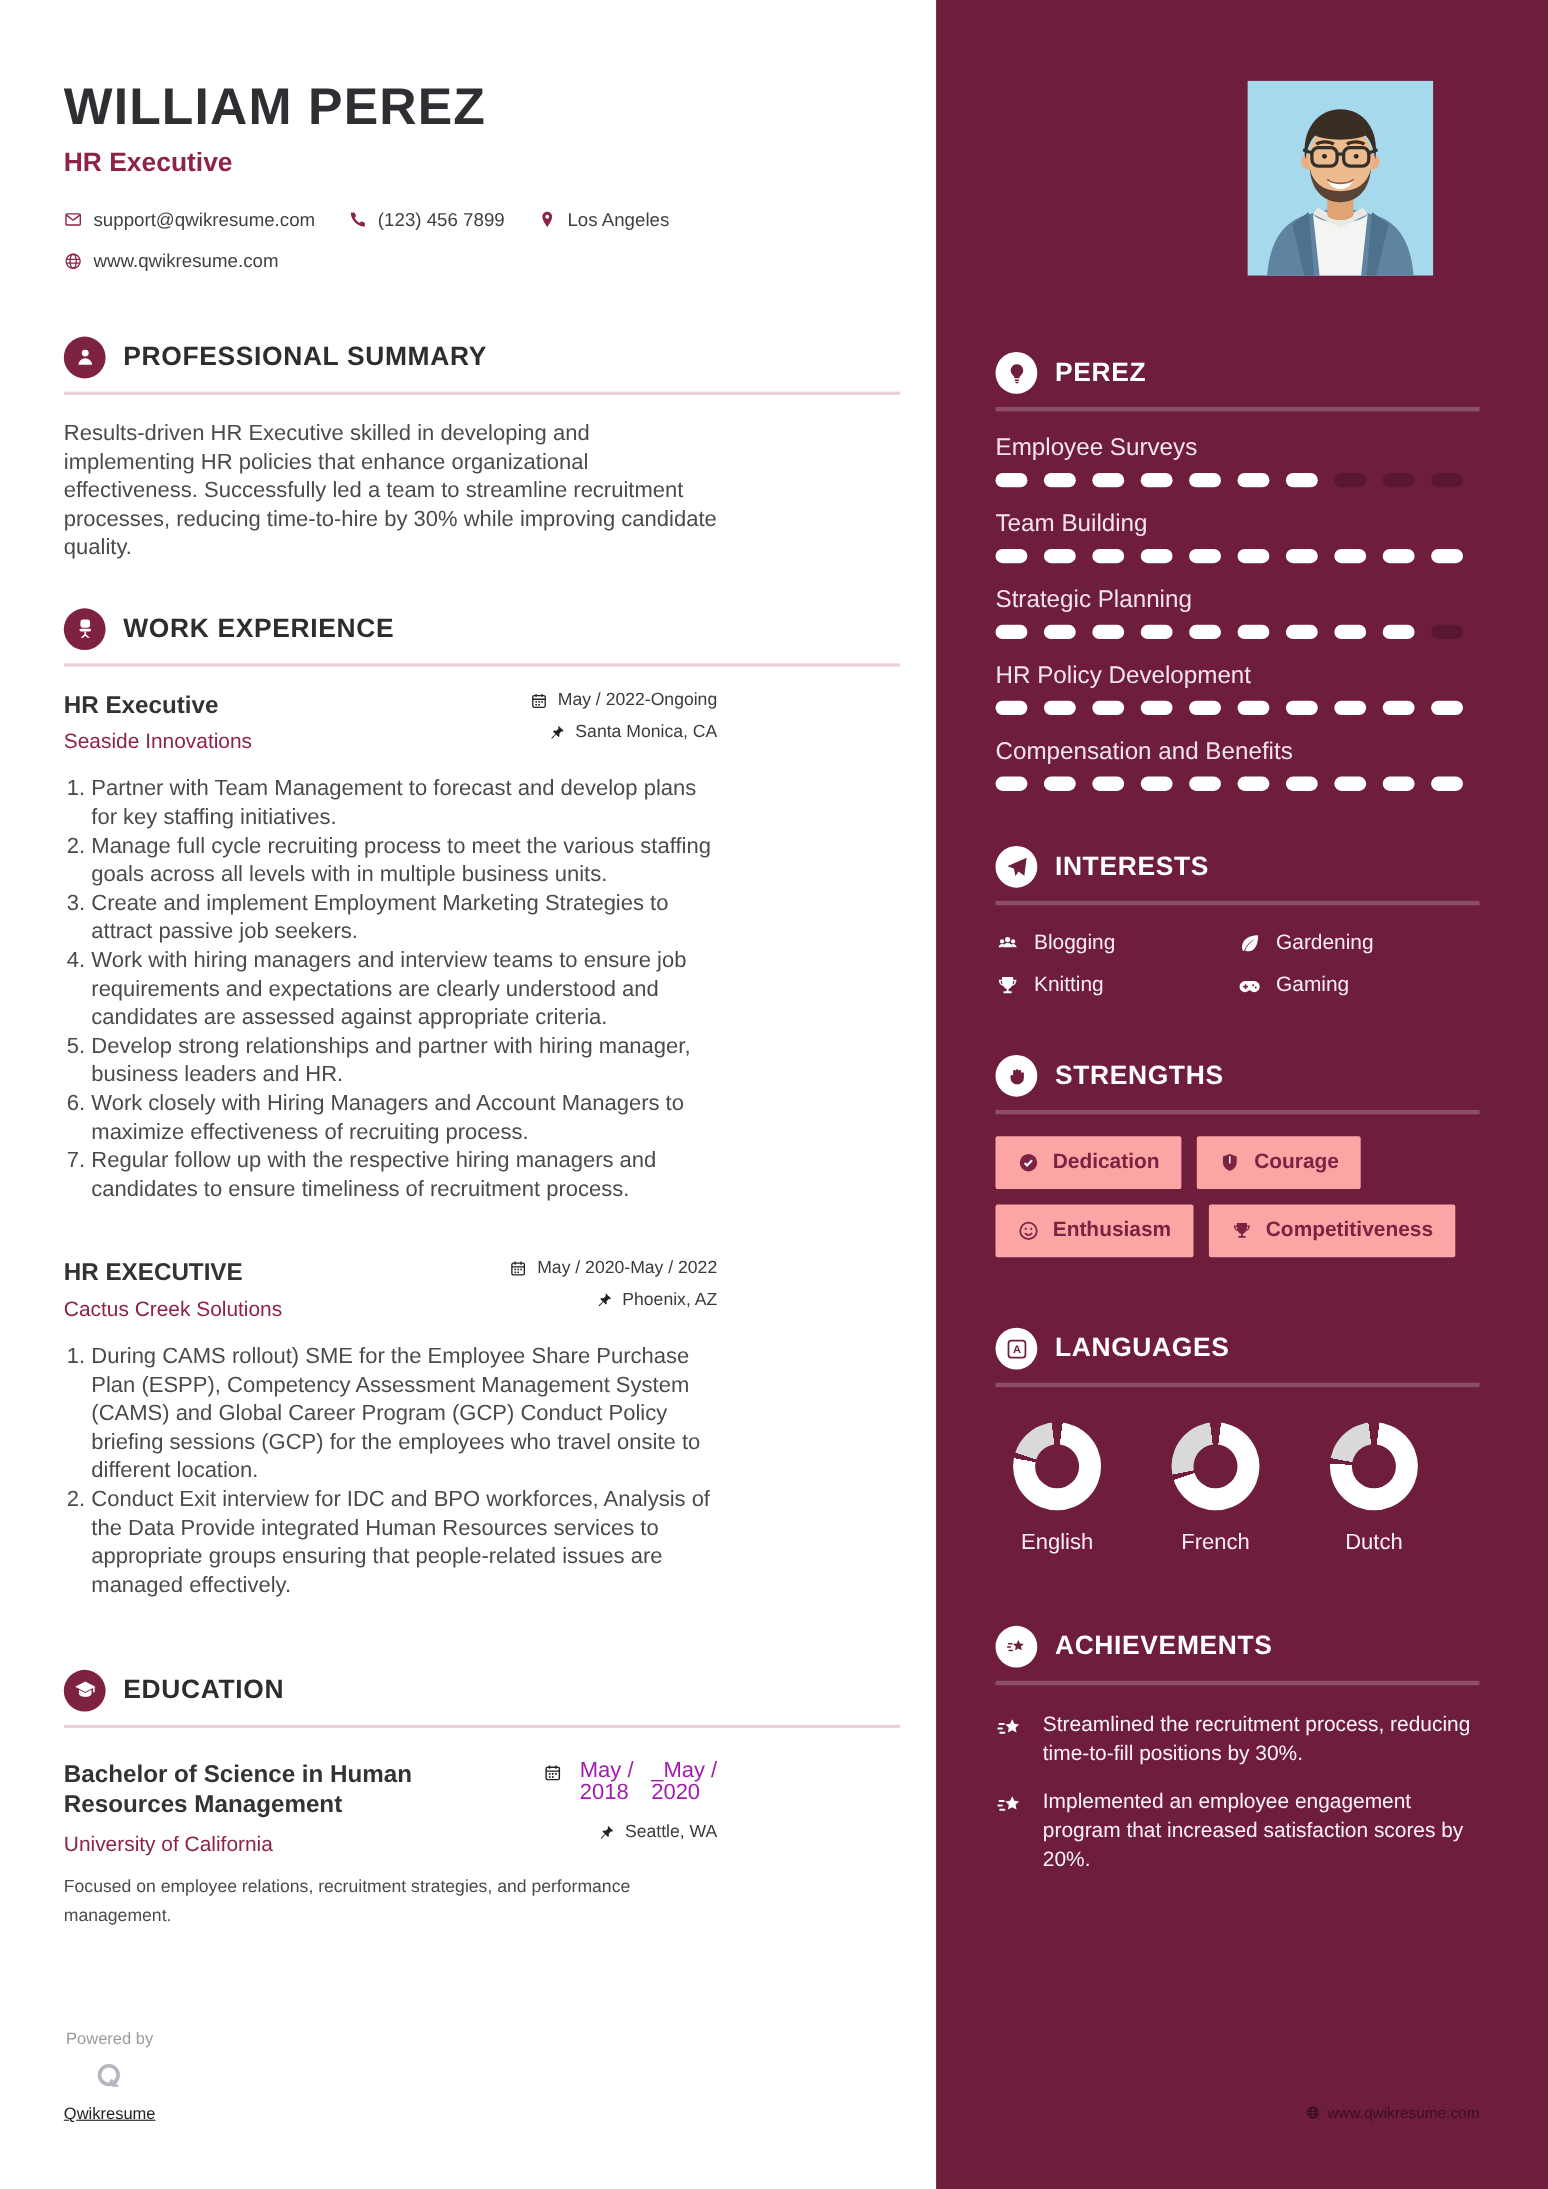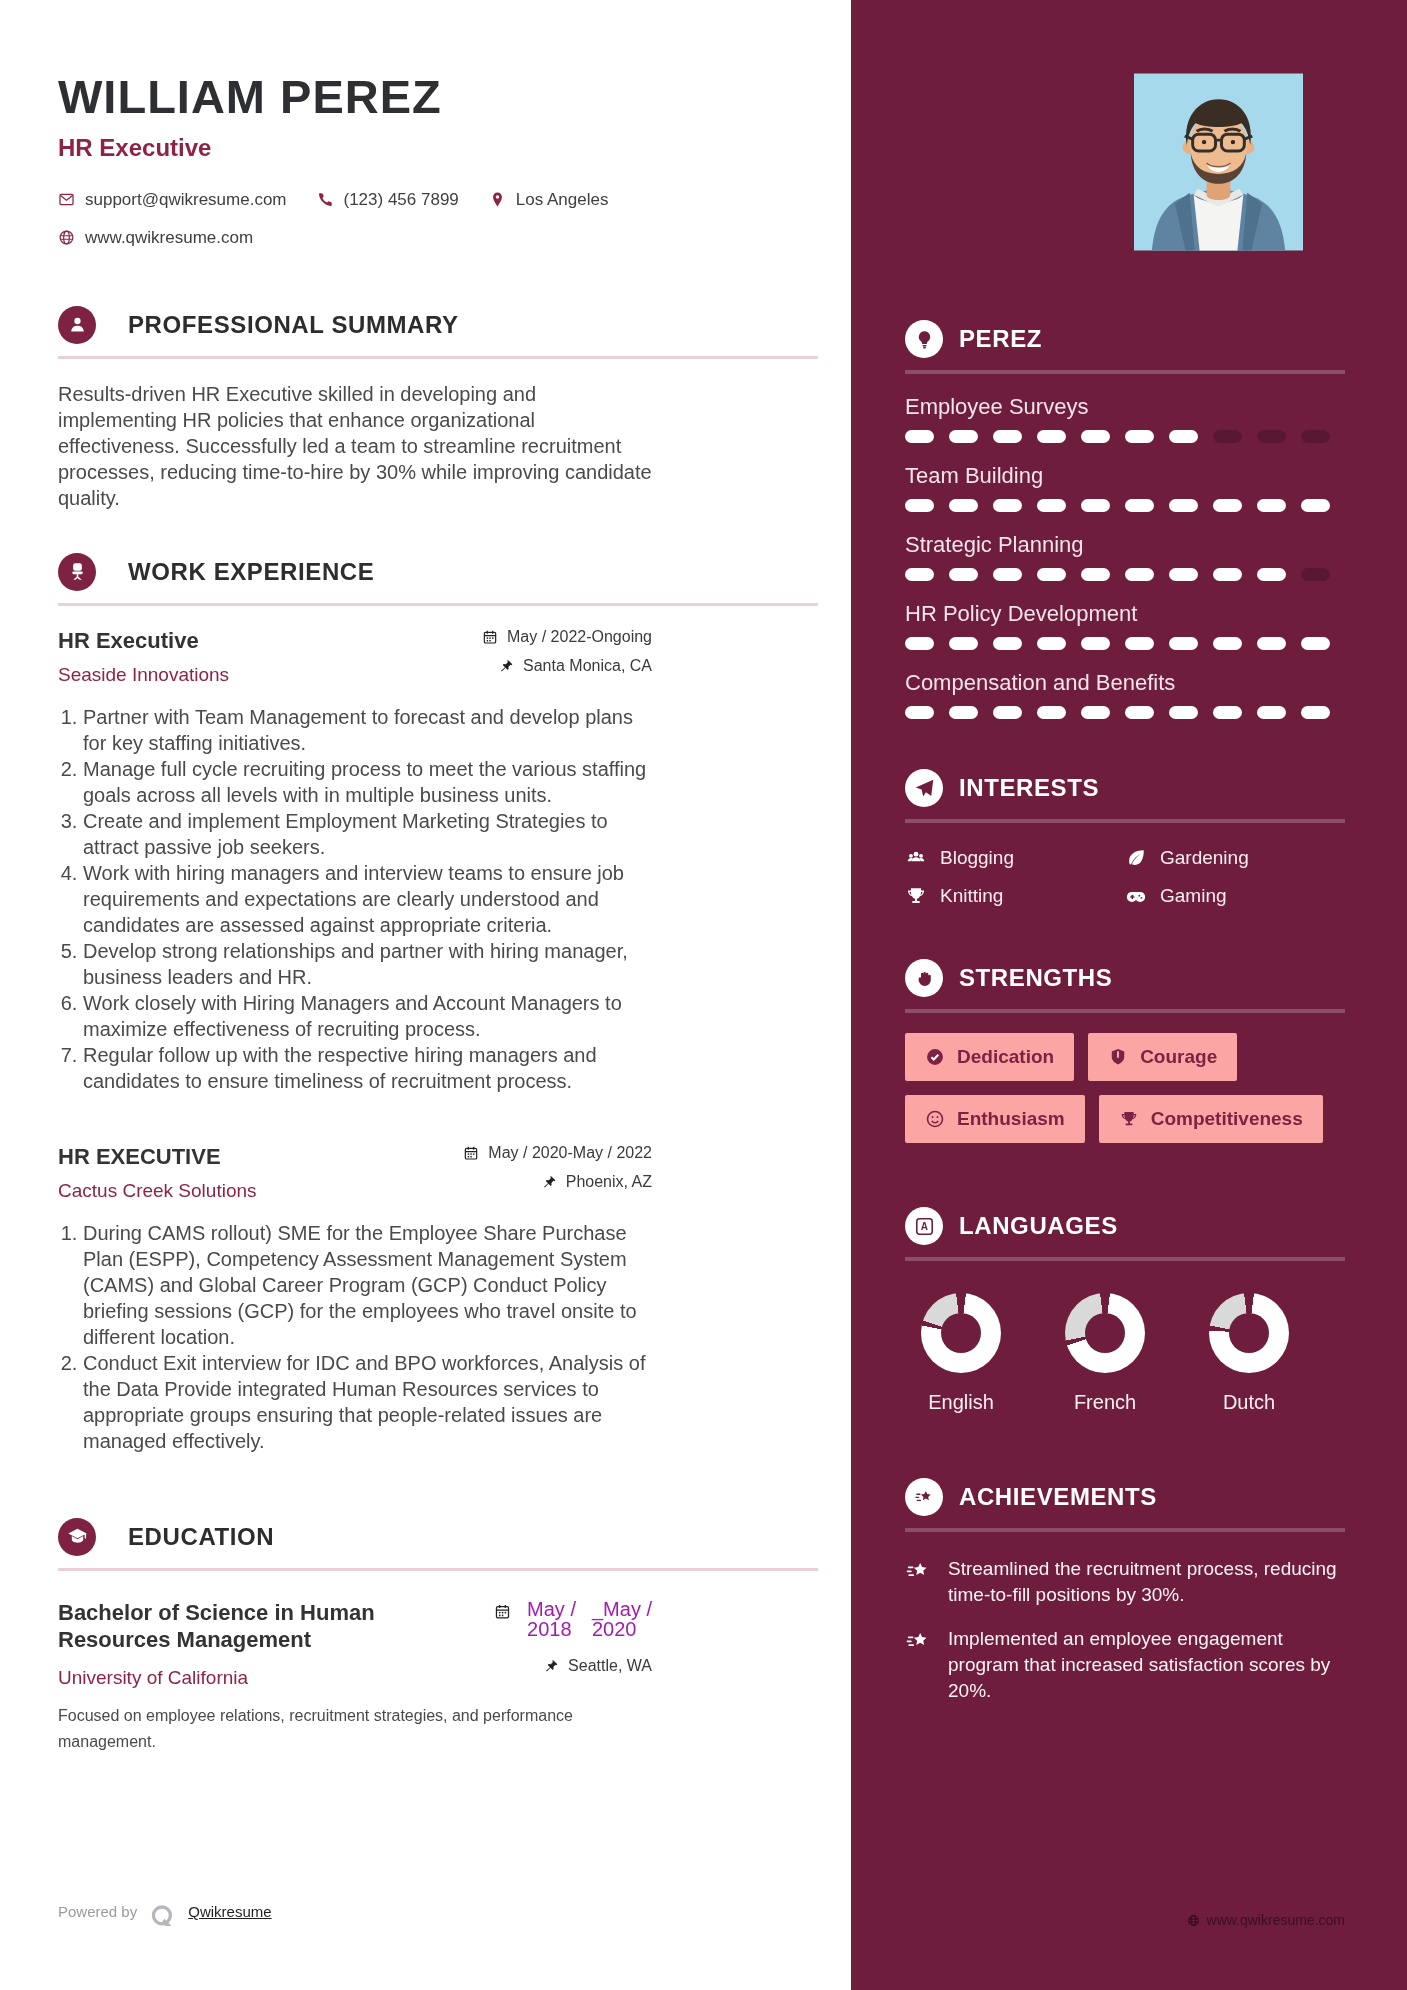--- a/index.html
+++ b/index.html
@@ -14,21 +14,21 @@
   .name { font-size:47px; font-weight:800; letter-spacing:1px; color:#2d2f33; line-height:1.06; margin-bottom:12px; }
   .job-title { font-size:24px; font-weight:700; color:#8e2347; margin-bottom:28px; }
   .contact-row { display:flex; gap:30px; align-items:center; margin-bottom:18px; }
   .contact-item { display:flex; align-items:center; gap:10px; font-size:17px; color:#3f3f3f; }
   .contact-item .icon { width:17px; height:17px; color:#8e2347; display:inline-flex; }
   .icon svg { width:100%; height:100%; display:block; }
 
   .section { margin-top:58px; }
   .section.work { margin-top:42px; }
   .section.education { margin-top:64px; }
-  .sec-head { display:flex; align-items:center; gap:32px; }
+  .sec-head { display:flex; align-items:center; gap:16px; }
   .sec-icon { width:38px; height:38px; border-radius:50%; background:#7d2242; color:#ffffff;
               display:flex; align-items:center; justify-content:center; flex:0 0 auto; }
   .sec-icon svg { width:21px; height:21px; }
   .sec-title { font-size:24px; font-weight:700; color:#2d2d2d; letter-spacing:.6px; }
   .sec-divider { height:3px; background:#ecd0d9; margin-top:12px; width:100%; }
 
   .summary-text { margin-top:22px; width:594px; font-size:20px; line-height:26px; color:#4a4a4a; }
 
   .entry { width:594px; margin-top:22px; }
   .entry + .entry { margin-top:50px; }
@@ -45,21 +45,21 @@
   .edu-entry { width:594px; margin-top:28px; display:flex; justify-content:space-between; }
   .edu-degree { width:352px; font-size:22px; font-weight:700; color:#333333; line-height:27px; }
   .edu-school { font-size:19px; color:#8e2347; margin-top:14px; }
   .edu-desc { margin-top:14px; width:594px; font-size:16px; line-height:26px; color:#4a4a4a; }
   .edu-meta { text-align:right; }
   .edu-dates { display:flex; gap:16px; justify-content:flex-end; }
   .edu-dates .icon { width:17px; height:17px; color:#222222; margin-top:4px; }
   .date-col { font-size:20px; color:#a21caf; line-height:20px; text-align:left; }
   .edu-loc { margin-top:18px; }
 
-  .left-footer { position:absolute; left:58px; bottom:60px; display:flex; align-items:flex-start; gap:12px; }
+  .left-footer { position:absolute; left:58px; bottom:60px; display:flex; align-items:center; gap:12px;flex-direction:column; }
   .powered-by { font-size:15px; color:#9b9b9b; }
   .q-logo { width:27px; height:27px; display:inline-flex; }
   .brand-link { font-size:15px; color:#1f1f1f; text-decoration:underline; cursor:pointer; }
 
   
   .sidebar { width:556px; background:#6e1d3d; color:#ffffff; padding:320px 62px 0 54px; position:relative; }
   .photo { position:absolute; top:73px; left:283px; width:169px; height:178px; }
   .s-section { }
   .s-section + .s-section { }
   .s-head { display:flex; align-items:center; gap:16px; }

